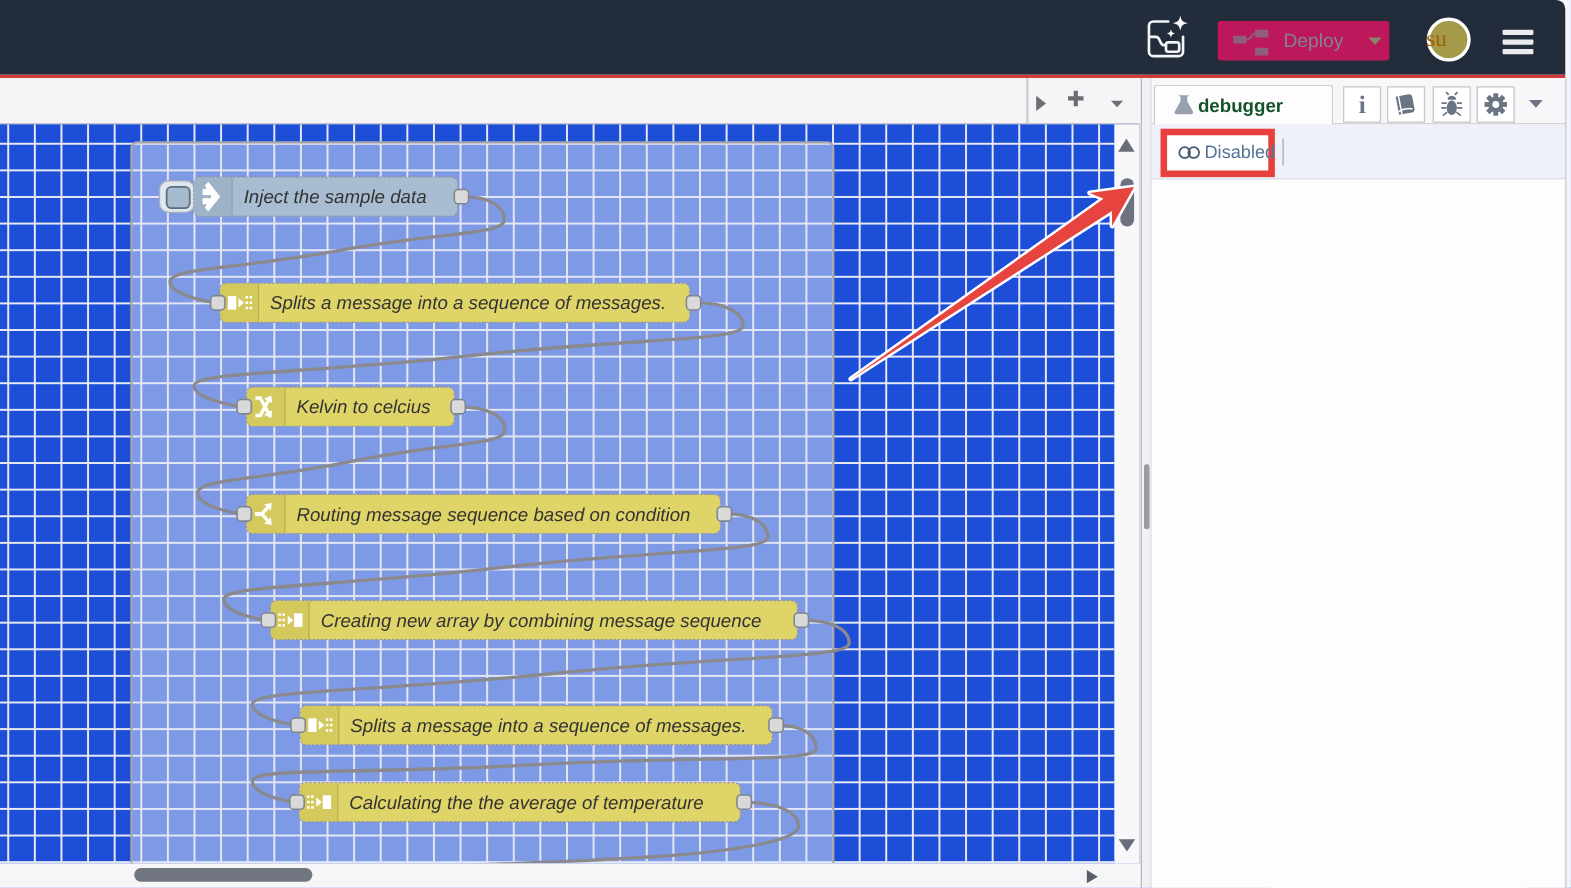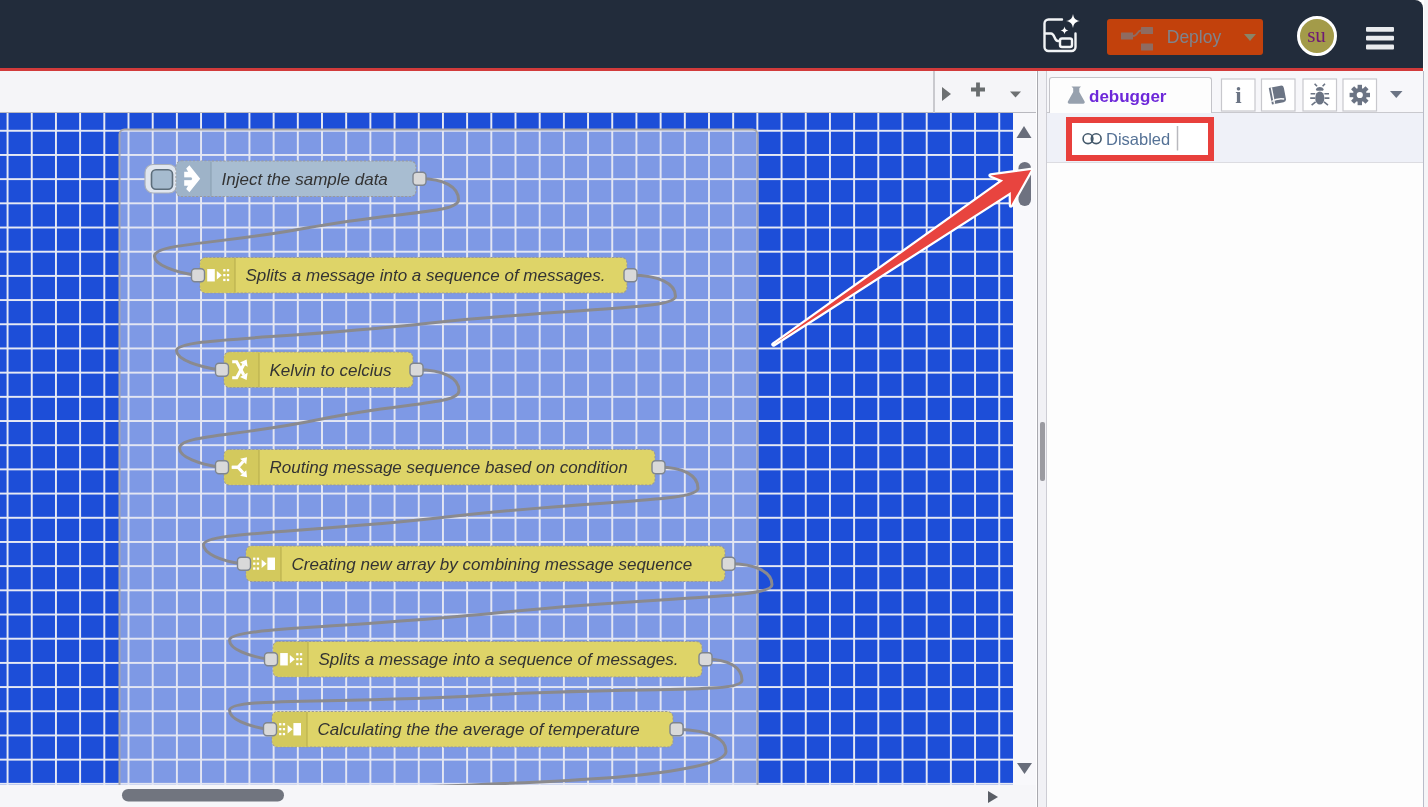--- a/index.html
+++ b/index.html
@@ -14,22 +14,22 @@
  background-size:24.2px 24.2px;background-position:6.6px 16.8px}
 .nlabel{font:italic 17px "Liberation Sans",sans-serif;fill:#333;text-anchor:start}
 .wire{fill:none;stroke:#8a8a8e;stroke-width:3}
 #rsb{left:1013px;top:113px;width:23px;height:672px;background:#f8f8fb}
 #bsb{left:0;top:785px;width:1036px;height:22px;background:#f6f6f9}
 #splitter{left:1036.5px;top:71px;width:10.5px;height:736px;background:#f1f1f5;border-left:1.5px solid #a9a9af;border-right:1px solid #cdcdd4}
 #sidebar{left:1047px;top:71px;width:375.5px;height:736px;background:#fdfdfd}
 #sbtabs{position:absolute;left:0;top:0;width:100%;height:42px;background:#f7f7fa;border-bottom:1px solid #c9c9ce}
 #sbtab{position:absolute;left:2px;top:6px;width:163px;height:37px;background:#fdfdfd;border:1.2px solid #c4c4c9;border-bottom:none;border-radius:3px 3px 0 0}
 #sbtool{position:absolute;left:0;top:42px;width:100%;height:50px;background:#eff1f8;border-bottom:1px solid #dcdce1}
-#redbox{position:absolute;left:19px;top:46px;width:148px;height:43.5px;border:6.5px solid #e8403c;background:#fff}
-#deploy{left:1107px;top:19px;width:156px;height:35.5px;background:#c2410c;border-radius:3px}
+#redbox{position:absolute;left:8px;top:46px;width:104px;height:43.5px;border:6.5px solid #e8403c;background:#fff}
+#deploy{left:1107px;top:19px;width:156px;height:35.5px;background:#be185d;border-radius:3px}
 text{user-select:none}
 </style></head><body>
 <div id="header" class="abs"></div>
 <div id="redline" class="abs"></div>
 <div id="tabbar" class="abs tex">
     <div class="sep"></div>
   </div>
 <div id="canvas" class="abs">
     <div id="grid"></div>
 <svg width="1036" height="672" style="position:absolute;left:0;top:0" viewBox="0 0 1036 672">
@@ -181,21 +181,21 @@
 </svg>
 <div id="splitter" class="abs">
     <div style="position:absolute;left:2.5px;top:351px;width:4.5px;height:59px;background:#9b9ba1;border-radius:2px"></div>
   </div>
 <div id="sidebar" class="abs">
 <div id="sbtabs" class="tex"></div>
 <div id="sbtab">
       <svg width="163" height="37" viewBox="0 0 163 37" style="position:absolute;left:0;top:0">
 <path d="M 21.5,8.5 L 31,8.5 L 29.3,10.2 L 29.3,14 L 34.6,23.5 A 1.6,1.6 0 0 1 33.2,25.8 L 19.3,25.8 A 1.6,1.6 0 0 1 17.9,23.5 L 23.2,14 L 23.2,10.2 L 21.5,8.5 Z" fill="#97a1ae"></path>
 </svg>
-      <span style="position:absolute;left:39px;top:9px;font-weight:bold;font-size:17px;color:#6d28d9">debugger</span>
+      <span style="position:absolute;left:39px;top:9px;font-weight:bold;font-size:17px;color:#14532d">debugger</span>
     </div>
 <div id="sbtool"></div>
 <div id="redbox">
       <svg width="111" height="30.5" viewBox="0 0 111 30.5" style="position:absolute;left:0;top:0">
 <g fill="none" stroke="#44596b" stroke-width="1.6">
 <circle cx="16" cy="15.7" r="4.9"></circle>
 <circle cx="24.2" cy="15.7" r="4.9"></circle>
 </g>
 <line x1="105.5" y1="3" x2="105.5" y2="27.5" stroke="#b9b9be" stroke-width="1.5"></line>
 </svg>
@@ -259,21 +259,21 @@
 <g fill="#788089" opacity="0.68">
 <rect x="14" y="13.5" width="12" height="7" rx="0.5"></rect>
 <rect x="34" y="8" width="12" height="7" rx="0.5"></rect>
 <rect x="34" y="24.5" width="12" height="7" rx="0.5"></rect>
 <path d="M 26,17 c5,0 4,-5.5 8,-5.5" stroke="#788089" stroke-width="1.8" fill="none"></path>
 </g>
 <text x="87" y="24" style="font:17.5px 'Liberation Sans',sans-serif;fill:#7e848e;text-anchor:middle">Deploy</text>
 <path d="M 137,15 h12 l-6,7 Z" fill="#8a8468"></path>
 </svg></div>
 <div class="abs" style="left:1296.5px;top:15.5px;width:40px;height:40px;border-radius:50%;background:#a39b49;border:3px solid #fff"></div>
-<div class="abs" style="left:1296.5px;top:15.5px;width:40px;height:40px;text-align:center;font:21px 'Liberation Serif',serif;color:#701a75;line-height:38px">su</div>
+<div class="abs" style="left:1296.5px;top:15.5px;width:40px;height:40px;text-align:left;font:21px 'Liberation Serif',serif;color:#a16207;line-height:38px">su</div>
 <svg class="abs" style="left:1360px;top:20px" width="40" height="36" viewBox="0 0 40 36">
 <g fill="#e9ebee">
       <rect x="6" y="7" width="28" height="4.8" rx="1"></rect>
       <rect x="6" y="15.8" width="28" height="4.8" rx="1"></rect>
       <rect x="6" y="24.6" width="28" height="4.8" rx="1"></rect>
     </g>
 </svg>
 <svg class="abs" style="left:0;top:0;z-index:50" width="1428" height="807" viewBox="0 0 1428 807" pointer-events="none">
 <polygon points="1031.0,170.0 990.6,175.4 1003.2,180.6 773.5,344.5 1010.8,191.9 1011.0,205.5" fill="#e8443f" stroke="#ffffff" stroke-width="4.5" stroke-linejoin="round" paint-order="stroke"></polygon>
 </svg>

